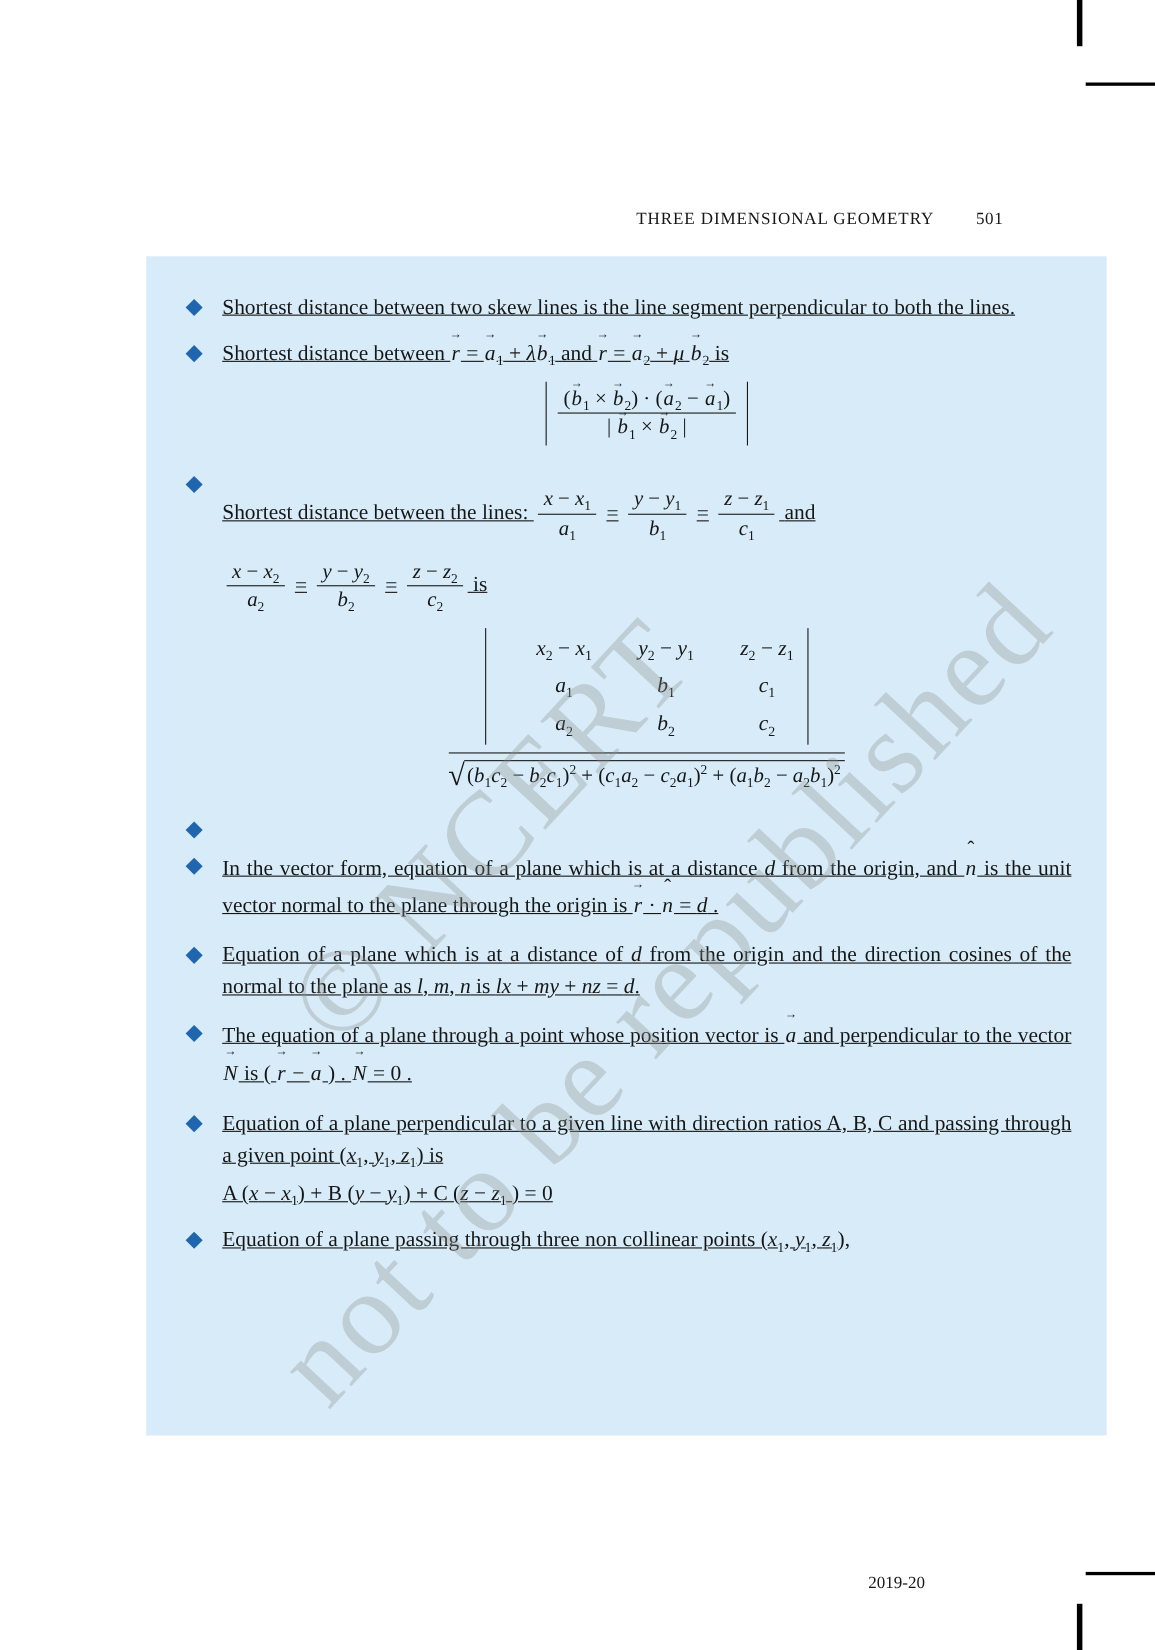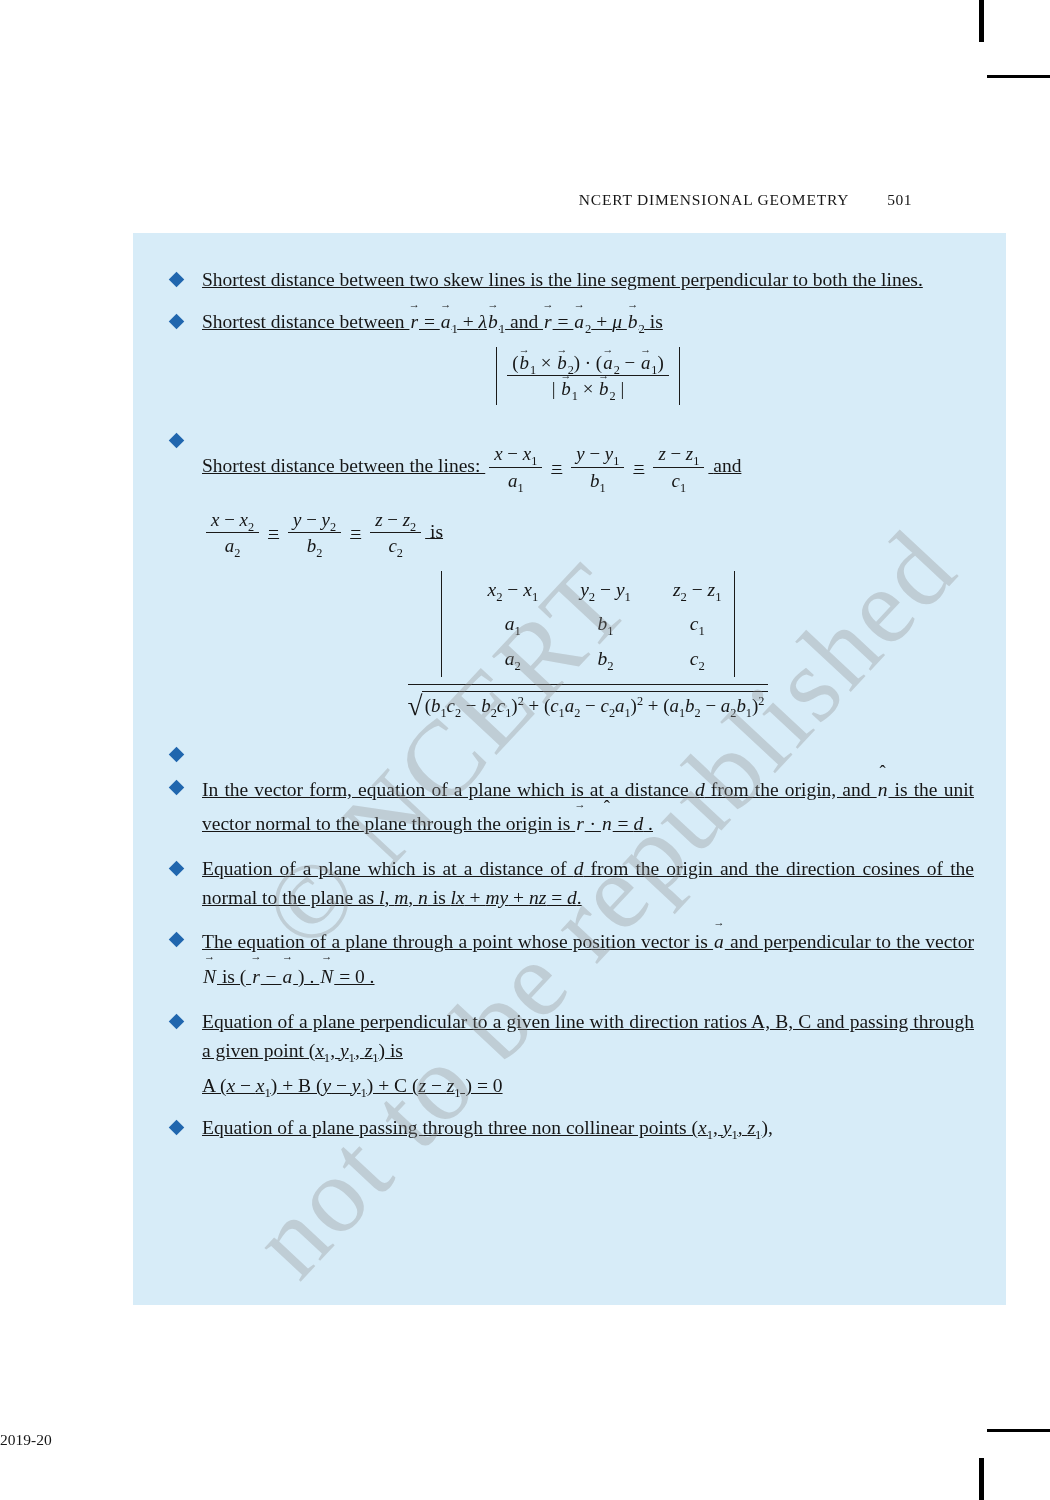--- a/index.html
+++ b/index.html
@@ -65,33 +65,33 @@
   .rad { font-size:1.45em; line-height:0.9; vertical-align:-3px; margin-right:-1px; }
   .radicand { display:inline-block; border-top:1.6px solid #1a1a1a; padding:2px 4px 0 3px; }
 
   .center-line { text-align:left; margin-top:6px; }
 
   .watermark { position:absolute; left:0; top:80px; width:1050px; height:1500px;
                display:flex; flex-direction:column; align-items:center; justify-content:center;
                transform:rotate(-47deg); pointer-events:none; z-index:5;
                color:#8e8e8e; opacity:0.32; font-size:108px; line-height:2.0;
                letter-spacing:3px; white-space:nowrap; }
-  .footer { position:absolute; top:1428px; left:0; width:841px; text-align:left;
+  .footer { position:absolute; top:1428px; left:0; width:841px; text-align:right;
             font-size:15.5px; }
 </style>
 </head>
 <body>
 
 <div class="crop crop-top-v"></div>
 <div class="crop crop-top-h"></div>
 <div class="crop crop-bot-h"></div>
 <div class="crop crop-bot-v"></div>
 
 <div class="header">
-  <span class="header-title">NCERT DIMENSIONAL GEOMETRY</span><span class="header-page">501</span>
+  <span class="header-title">THREE DIMENSIONAL GEOMETRY</span><span class="header-page">501</span>
 </div>
 
 <div class="content-box">
 
   <div class="bullet">
     <span class="diamond"></span>
     <div class="btext">Shortest distance between two skew lines is the line segment perpendicular to both the lines.</div>
   </div>
 
   <div class="bullet">

